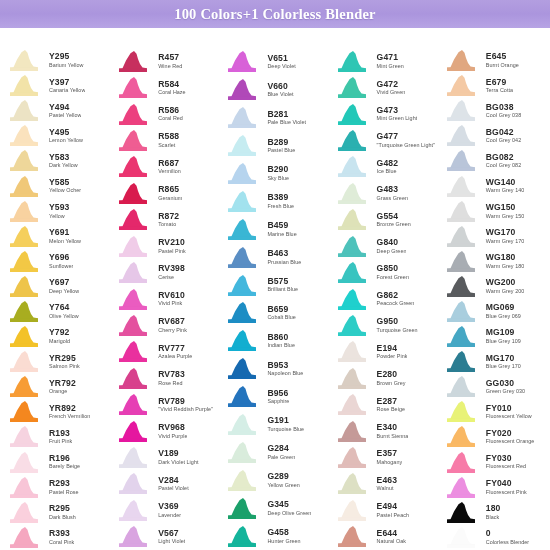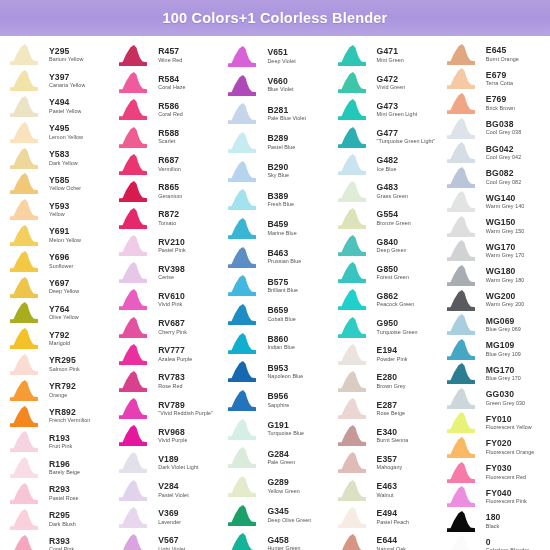--- a/index.html
+++ b/index.html
@@ -3,36 +3,37 @@
 <meta charset="utf-8">
 <style>
   * { box-sizing: border-box; margin: 0; padding: 0; }
   html, body {
     width: 550px; height: 550px;
     background: #ffffff;
     font-family: "Liberation Sans", "DejaVu Sans", sans-serif;
     overflow: hidden;
   }
   #header {
-    height: 36px;
+    height: 28px;
     background: linear-gradient(180deg, #b39ee0 0%, #ab95dd 50%, #b7a4e4 100%);
     display: flex;
     align-items: center;
     justify-content: center;
+    font-family: Liberation Serif, serif;
   }
   #header-title {
     color: #ffffff;
     font-size: 14.5px;
     font-weight: bold;
     letter-spacing: 0.2px;
     text-shadow: 0 1px 1px rgba(110,88,160,0.35);
   }
   #grid {
     display: flex;
-    padding: 6px 2px 0 2px;
+    padding: 20px 2px 0 2px;
     height: 522px;
   }
   .col {
     flex: 1 1 0;
     display: flex;
     flex-direction: column;
   }
   .swatch-row {
     height: 31.2px;
     display: flex;
@@ -1015,32 +1016,20 @@
           </svg>
         </div>
         <div class="labels">
           <div class="code">E679</div>
           <div class="cname">Terra Cotta</div>
         </div>
       </div>
       <div class="swatch-row">
         <div class="marker">
           <svg viewBox="0 0 38 23" xmlns="http://www.w3.org/2000/svg">
-            <path d="M4 22 L4 18.5 L7.5 18.2 L11 10.5 L15.5 3.2 L19 1 L21.5 3.8 L23 9 L25 14 L27.5 17.6 L32 18.2 L32 22 Z" fill="#f0a585"></path>
-            <path d="M4 18.6 L32 18.6 L32 22 L4 22 Z" fill="#f0a585" opacity="0.88"></path>
-          </svg>
-        </div>
-        <div class="labels">
-          <div class="code">E769</div>
-          <div class="cname">Brick Brown</div>
-        </div>
-      </div>
-      <div class="swatch-row">
-        <div class="marker">
-          <svg viewBox="0 0 38 23" xmlns="http://www.w3.org/2000/svg">
             <path d="M4 22 L4 18.5 L7.5 18.2 L11 10.5 L15.5 3.2 L19 1 L21.5 3.8 L23 9 L25 14 L27.5 17.6 L32 18.2 L32 22 Z" fill="#dde3e8"></path>
             <path d="M4 18.6 L32 18.6 L32 22 L4 22 Z" fill="#dde3e8" opacity="0.88"></path>
           </svg>
         </div>
         <div class="labels">
           <div class="code">BG038</div>
           <div class="cname">Cool Grey 038</div>
         </div>
       </div>
       <div class="swatch-row">

